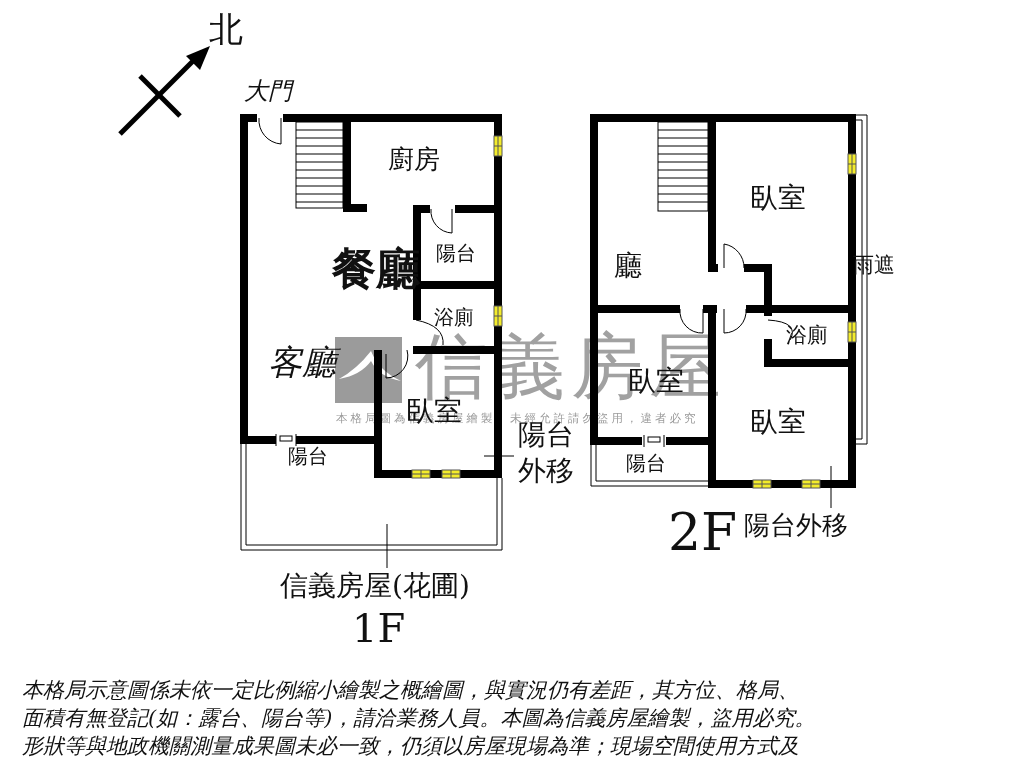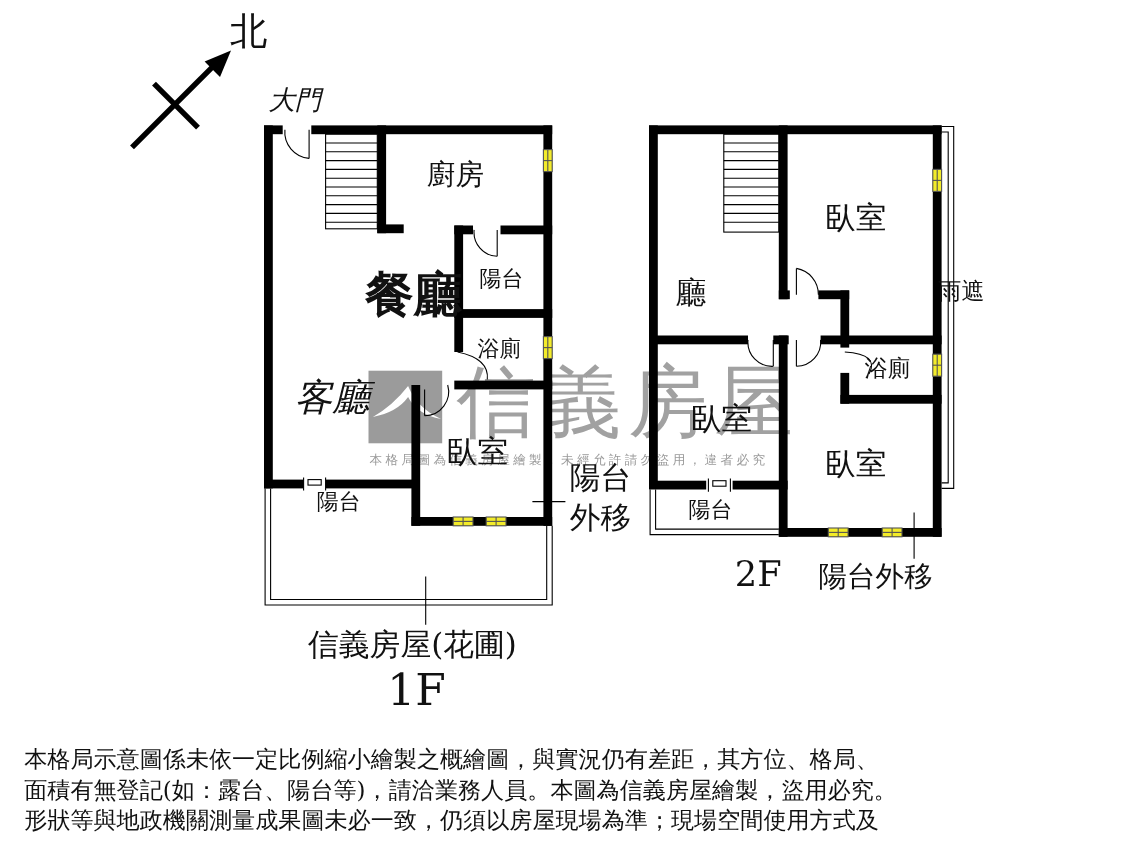--- a/index.html
+++ b/index.html
@@ -4,21 +4,21 @@
 <style>
   html, body { margin: 0; padding: 0; background: #ffffff; }
   body { width: 1024px; height: 768px; position: relative; overflow: hidden; font-family: "DejaVu Serif", "Liberation Serif", serif; color: #111; }
   .lbl { position: absolute; white-space: nowrap; line-height: 1; color: #111; }
   .serif { font-family: "DejaVu Serif", "Liberation Serif", serif; }
   .bold { font-weight: bold; }
   svg.plan { position: absolute; left: 0; top: 0; }
   .wm-logo { position: absolute; left: 335px; top: 337px; width: 67px; height: 66px; background: #8a8a8a; opacity: 0.85; }
   .wm-brand { position: absolute; left: 415px; top: 330px; font-family: Liberation Sans, sans-serif; font-size: 72px; color: #8a8a8a; opacity: 0.8; letter-spacing: 6px; line-height: 1; }
   .wm-notice { position: absolute; left: 336px; top: 413px; font-family: "DejaVu Sans", "Liberation Sans", sans-serif; font-size: 11.5px; color: #9a9a9a; letter-spacing: 3px; line-height: 1; }
-  .footer { position: absolute; left: 22px; top: 676px; width: 990px; font-family: "DejaVu Serif", "Liberation Serif", serif; font-size: 21px; line-height: 28px; color: #111; }
+  .footer { position: absolute; left: 22px; top: 676px; width: 990px; font-family: "DejaVu Serif", "Liberation Serif", serif; font-size: 21px; line-height: 28px; color: #111; font-style: italic; }
   .footer div { white-space: nowrap; }
 </style>
 </head>
 <body>
 
 <div class="wm-logo">
   <svg width="67" height="66" viewBox="0 0 67 66">
     <path d="M4 42 Q22 32 36 14 Q44 34 66 44 Q44 40 36 24 Q26 38 4 42 Z" fill="#ffffff"></path>
   </svg>
 </div>
@@ -201,20 +201,20 @@
 <div class="lbl serif" style="left:280px;top:572px;font-size:28px;">信義房屋(花圃)</div>
 <div class="lbl serif" style="left:352px;top:608px;font-size:40px;text-align:center;">1F</div>
 
 <div class="lbl serif" style="left:614px;top:252px;font-size:28px;">廳</div>
 <div class="lbl serif" style="left:750px;top:184px;font-size:28px;">臥室</div>
 <div class="lbl serif" style="left:853px;top:255px;font-size:21px;">雨遮</div>
 <div class="lbl serif" style="left:786px;top:325px;font-size:21px;">浴廁</div>
 <div class="lbl serif" style="left:628px;top:367px;font-size:28px;">臥室</div>
 <div class="lbl serif" style="left:750px;top:408px;font-size:28px;">臥室</div>
 <div class="lbl serif" style="left:626px;top:453px;font-size:20px;">陽台</div>
-<div class="lbl serif" style="left:668px;top:506px;font-size:32px;">2F</div>
+<div class="lbl serif" style="left:668px;top:506px;font-size:52px;">2F</div>
 <div class="lbl serif" style="left:744px;top:512px;font-size:26px;">陽台外移</div>
 
 <div class="footer">
   <div>本格局示意圖係未依一定比例縮小繪製之概繪圖，與實況仍有差距，其方位、格局、</div>
   <div>面積有無登記(如：露台、陽台等)，請洽業務人員。本圖為信義房屋繪製，盜用必究。</div>
   <div>形狀等與地政機關測量成果圖未必一致，仍須以房屋現場為準；現場空間使用方式及</div>
 </div>
 
 </body></html>

